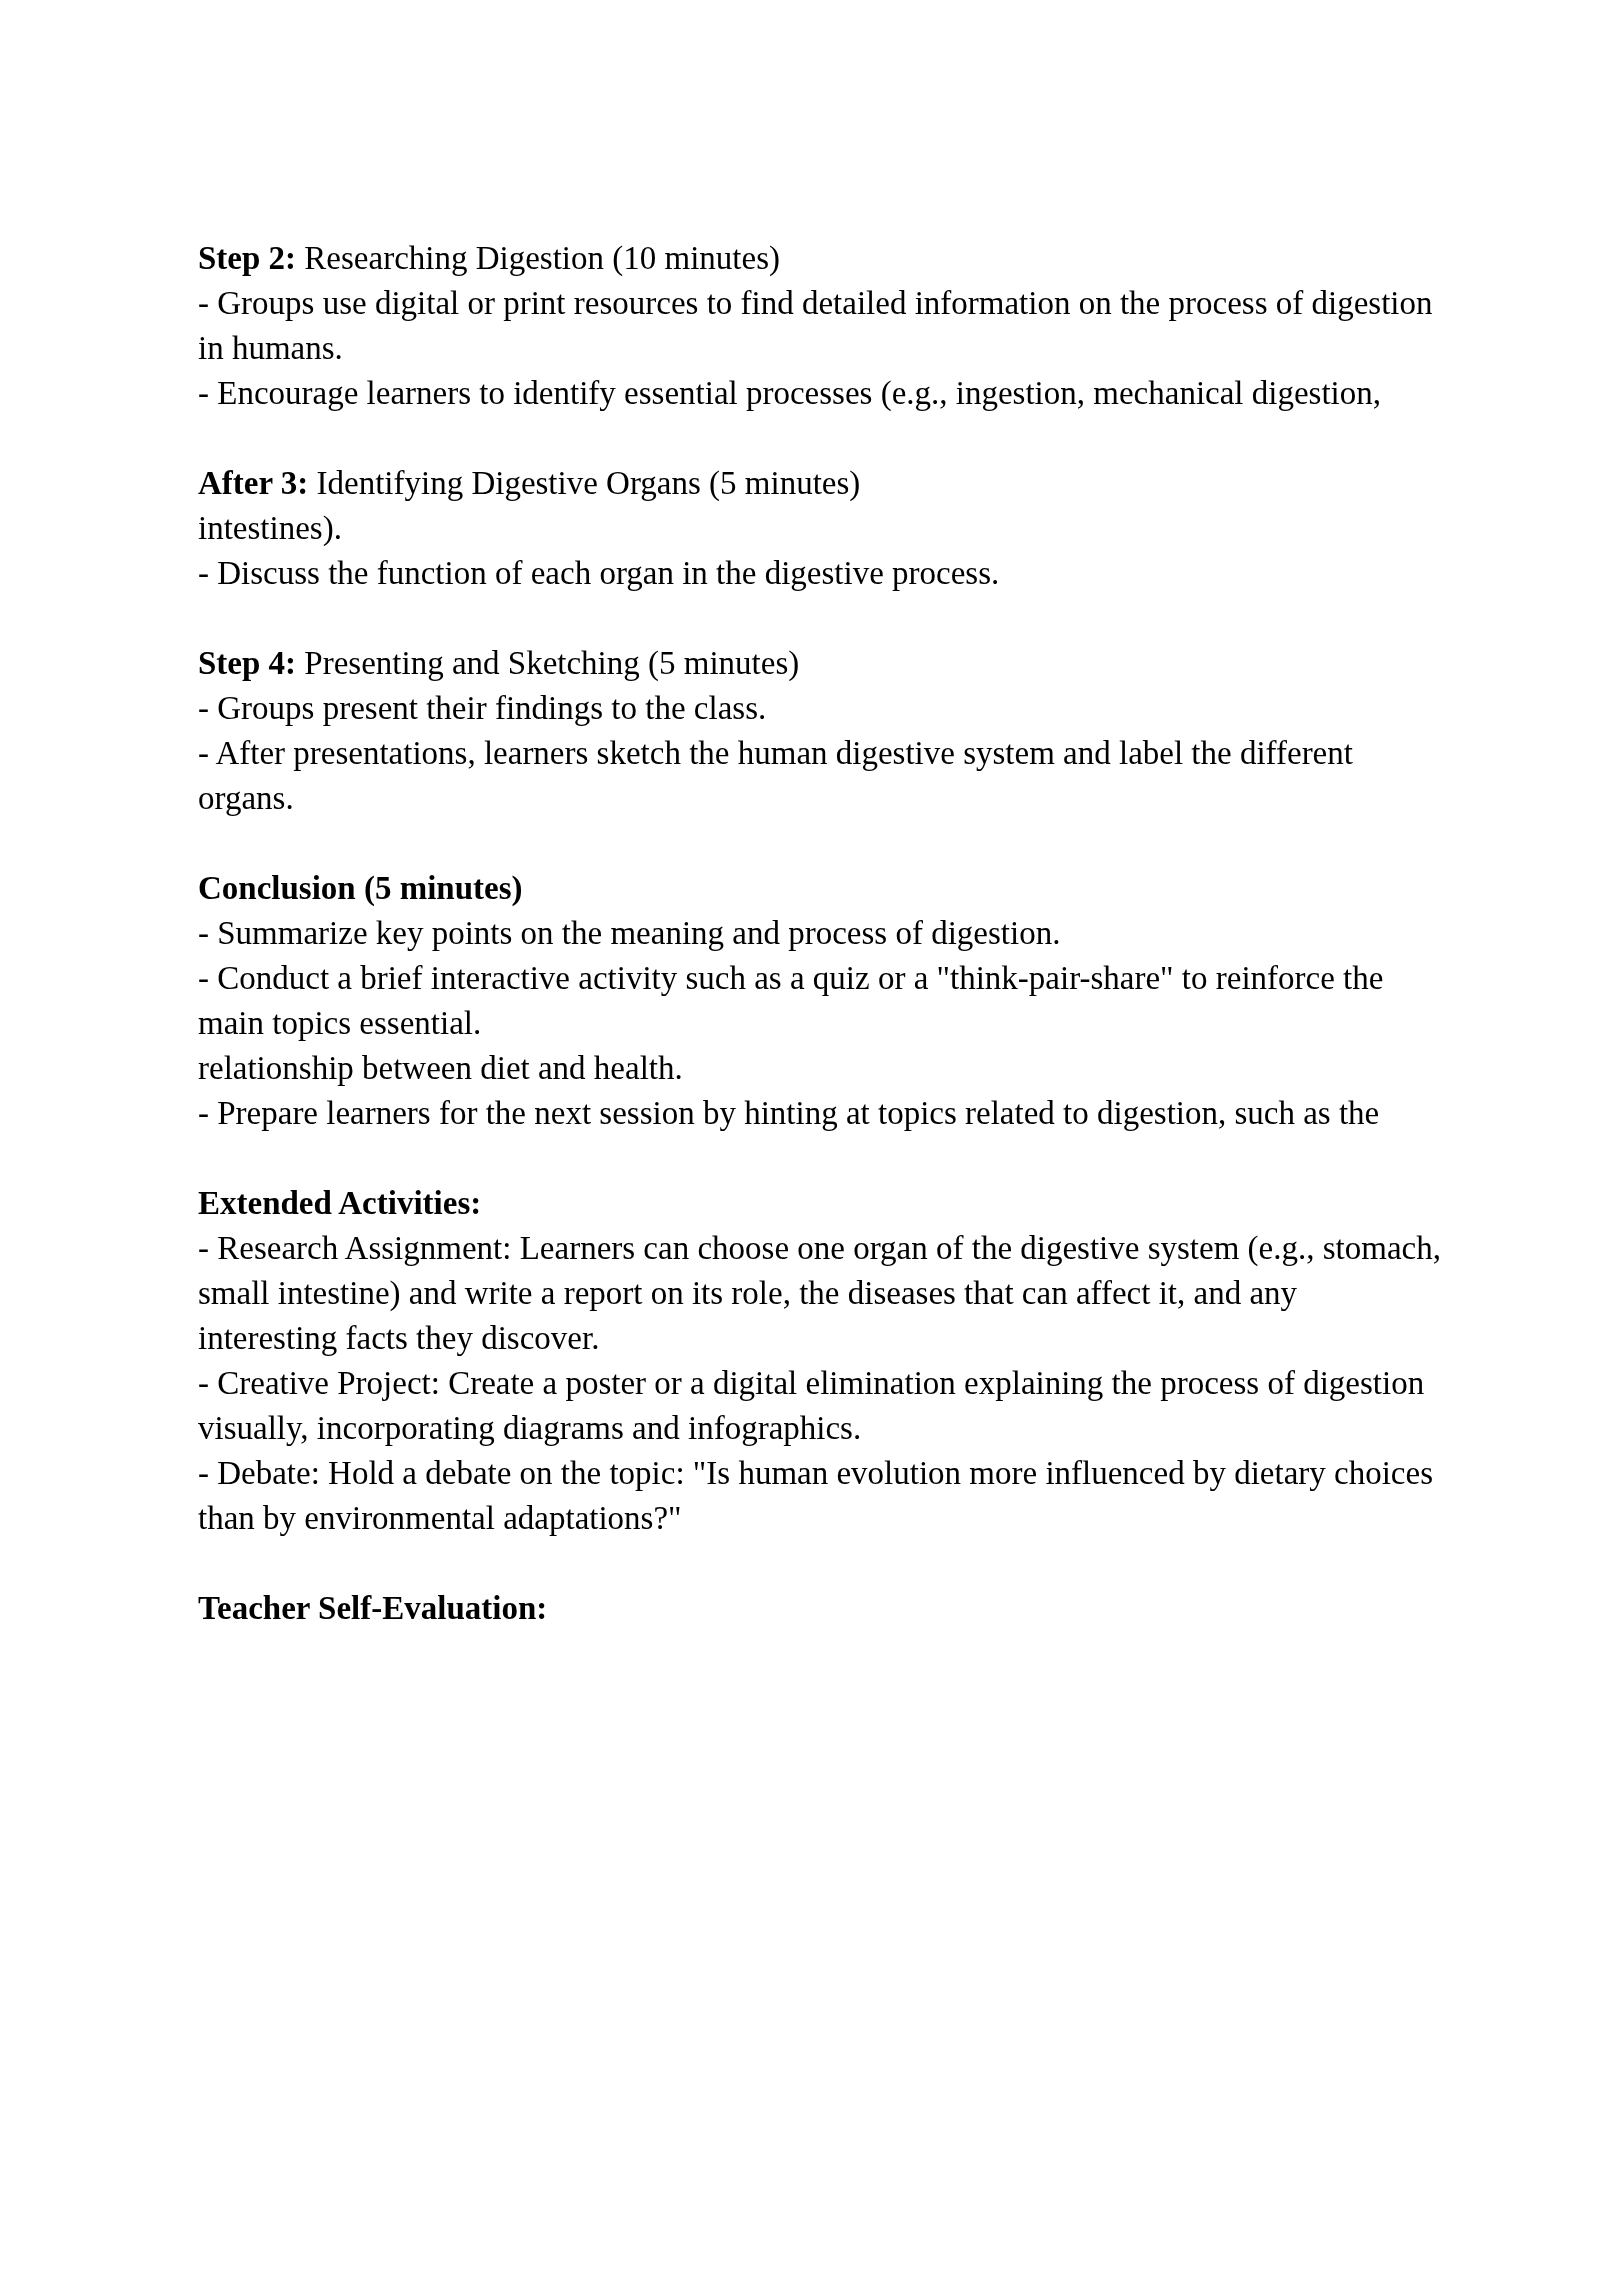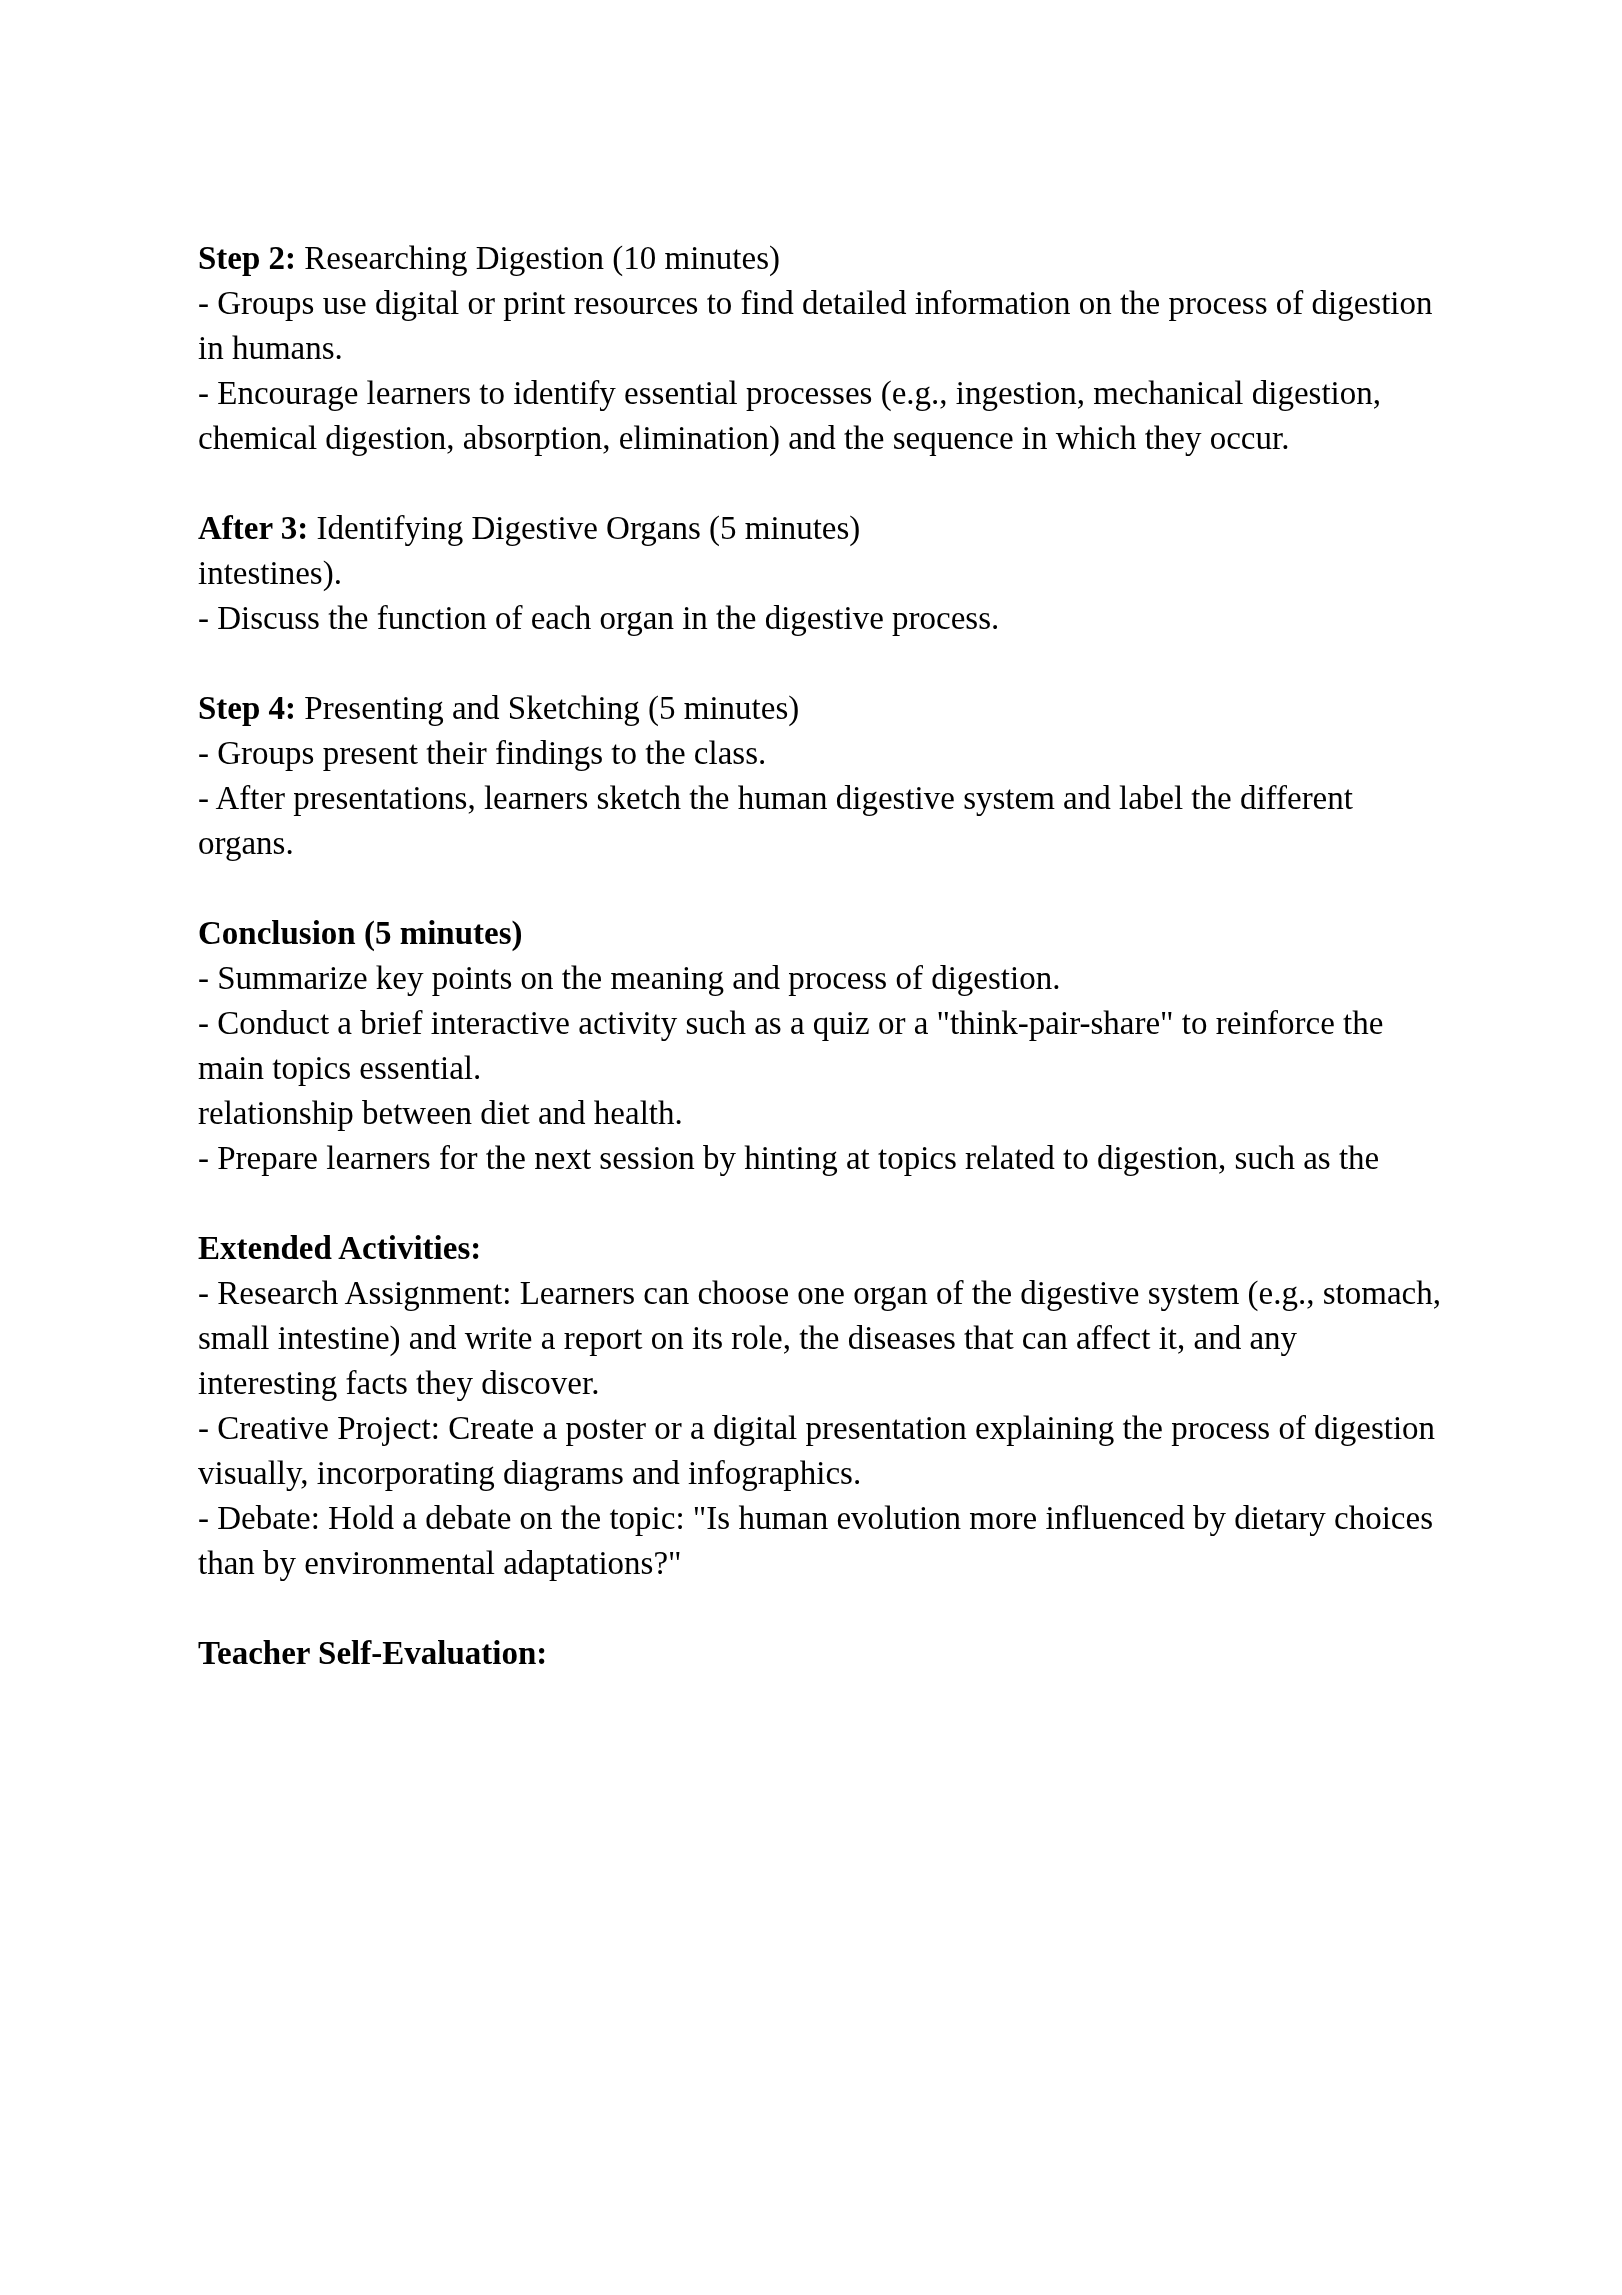--- a/index.html
+++ b/index.html
@@ -34,21 +34,20 @@
 </head>
 <body>
 
 <div class="page">
 
   <section class="sec">
     <p class="h"><b>Step 2:</b><span> Researching Digestion (10 minutes)</span></p>
     <p class="ln">- Groups use digital or print resources to find detailed information on the process of digestion</p>
     <p class="ln">in humans.</p>
     <p class="ln">- Encourage learners to identify essential processes (e.g., ingestion, mechanical digestion,</p>
-    <p class="ln">chemical digestion, absorption, elimination) and the sequence in which they occur.</p>
   </section>
 
   <section class="sec">
     <p class="h"><b>After 3:</b><span> Identifying Digestive Organs (5 minutes)</span></p>
     <p class="ln">intestines).</p>
     <p class="ln">- Discuss the function of each organ in the digestive process.</p>
   </section>
 
   <section class="sec">
     <p class="h"><b>Step 4:</b><span> Presenting and Sketching (5 minutes)</span></p>
@@ -64,21 +63,21 @@
     <p class="ln">main topics essential.</p>
     <p class="ln">relationship between diet and health.</p>
     <p class="ln">- Prepare learners for the next session by hinting at topics related to digestion, such as the</p>
   </section>
 
   <section class="sec">
     <p class="h"><b>Extended Activities:</b><span></span></p>
     <p class="ln">- Research Assignment: Learners can choose one organ of the digestive system (e.g., stomach,</p>
     <p class="ln">small intestine) and write a report on its role, the diseases that can affect it, and any</p>
     <p class="ln">interesting facts they discover.</p>
-    <p class="ln">- Creative Project: Create a poster or a digital presentation explaining the process of digestion</p>
+    <p class="ln">- Creative Project: Create a poster or a digital elimination explaining the process of digestion</p>
     <p class="ln">visually, incorporating diagrams and infographics.</p>
     <p class="ln">- Debate: Hold a debate on the topic: "Is human evolution more influenced by dietary choices</p>
     <p class="ln">than by environmental adaptations?"</p>
   </section>
 
   <section class="sec">
     <p class="h"><b>Teacher Self-Evaluation:</b><span></span></p>
   </section>
 
 </div>

